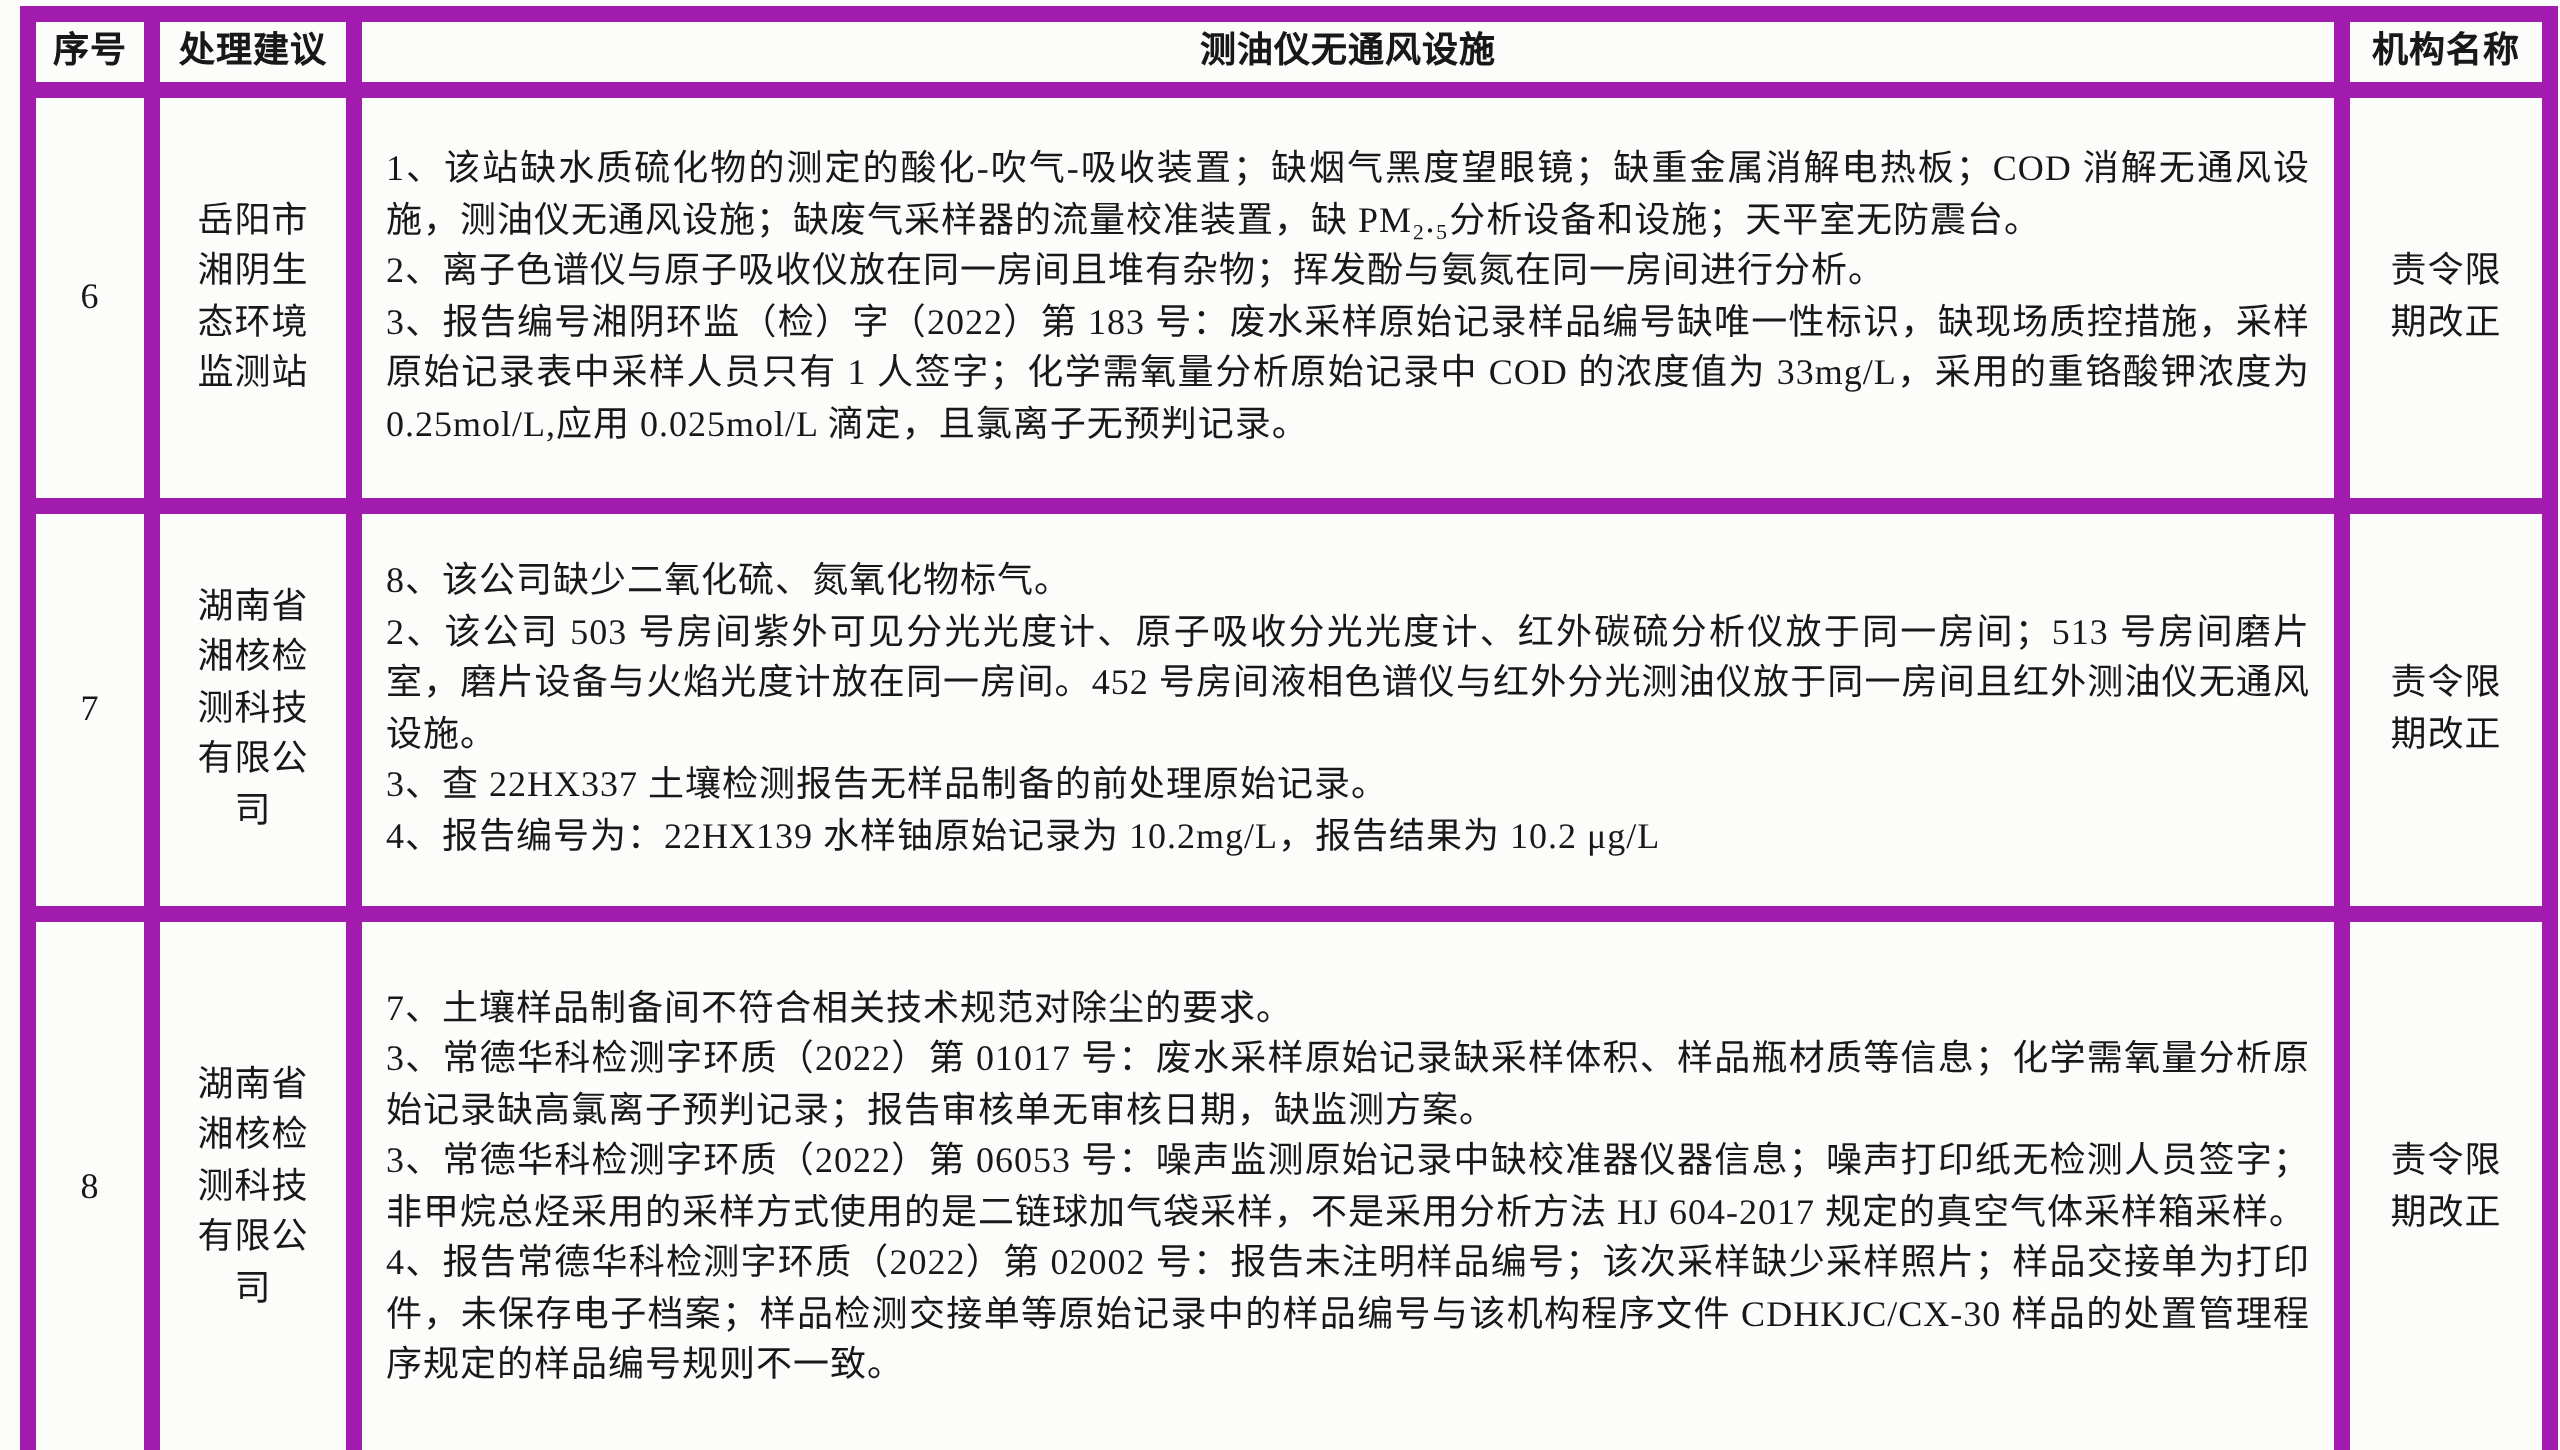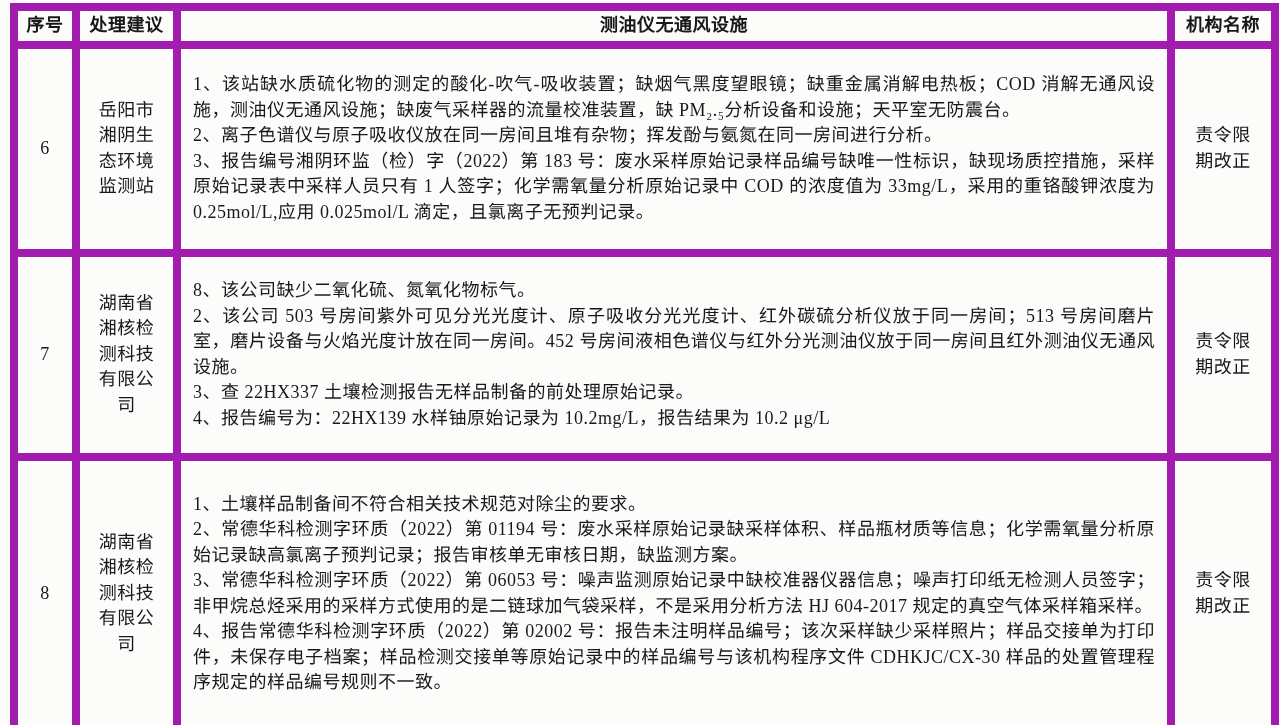--- a/index.html
+++ b/index.html
@@ -111,22 +111,22 @@
           <p>2、该公司 503 号房间紫外可见分光光度计、原子吸收分光光度计、红外碳硫分析仪放于同一房间；513 号房间磨片室，磨片设备与火焰光度计放在同一房间。452 号房间液相色谱仪与红外分光测油仪放于同一房间且红外测油仪无通风设施。</p>
           <p>3、查 22HX337 土壤检测报告无样品制备的前处理原始记录。</p>
           <p>4、报告编号为：22HX139 水样铀原始记录为 10.2mg/L，报告结果为 10.2 μg/L</p>
         </td>
         <td class="action">责令限期改正</td>
       </tr>
       <tr class="row-c">
         <td class="idx">8</td>
         <td class="org">湖南省湘核检测科技有限公司</td>
         <td class="issues">
-          <p>1、土壤样品制备间不符合相关技术规范对除尘的要求。</p>
-          <p>2、常德华科检测字环质（2022）第 01194 号：废水采样原始记录缺采样体积、样品瓶材质等信息；化学需氧量分析原始记录缺高氯离子预判记录；报告审核单无审核日期，缺监测方案。</p>
+          <p>7、土壤样品制备间不符合相关技术规范对除尘的要求。</p>
+          <p>3、常德华科检测字环质（2022）第 01017 号：废水采样原始记录缺采样体积、样品瓶材质等信息；化学需氧量分析原始记录缺高氯离子预判记录；报告审核单无审核日期，缺监测方案。</p>
           <p>3、常德华科检测字环质（2022）第 06053 号：噪声监测原始记录中缺校准器仪器信息；噪声打印纸无检测人员签字；非甲烷总烃采用的采样方式使用的是二链球加气袋采样，不是采用分析方法 HJ 604-2017 规定的真空气体采样箱采样。</p>
           <p>4、报告常德华科检测字环质（2022）第 02002 号：报告未注明样品编号；该次采样缺少采样照片；样品交接单为打印件，未保存电子档案；样品检测交接单等原始记录中的样品编号与该机构程序文件 CDHKJC/CX-30 样品的处置管理程序规定的样品编号规则不一致。</p>
         </td>
         <td class="action">责令限期改正</td>
       </tr>
     </tbody>
   </table>
 </div>
 
 </body></html>

